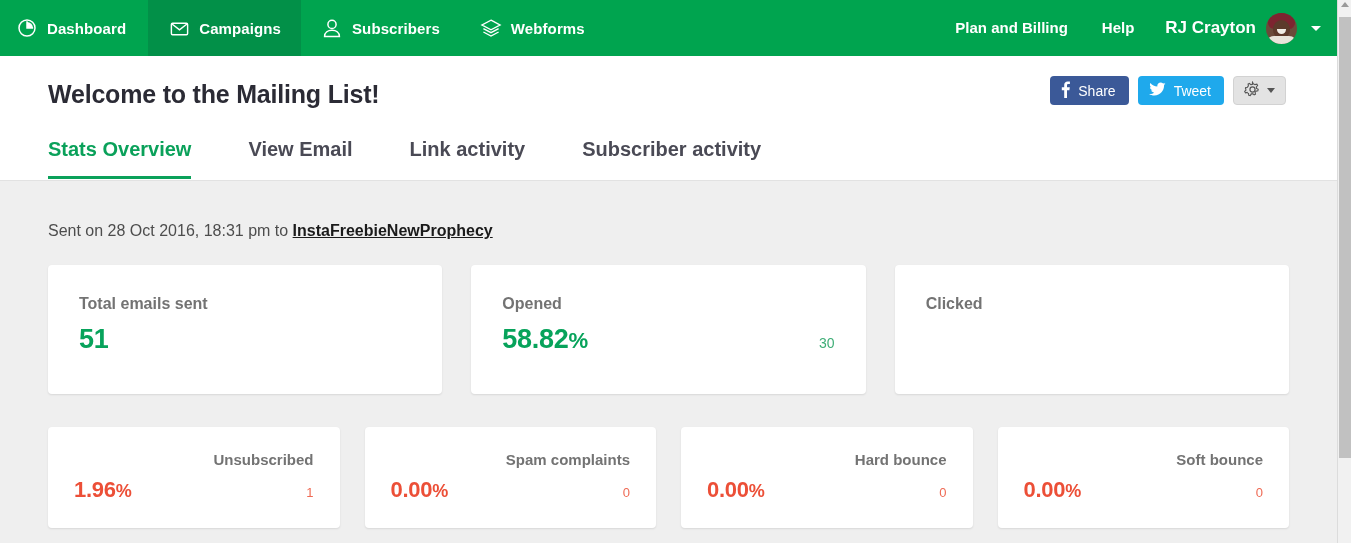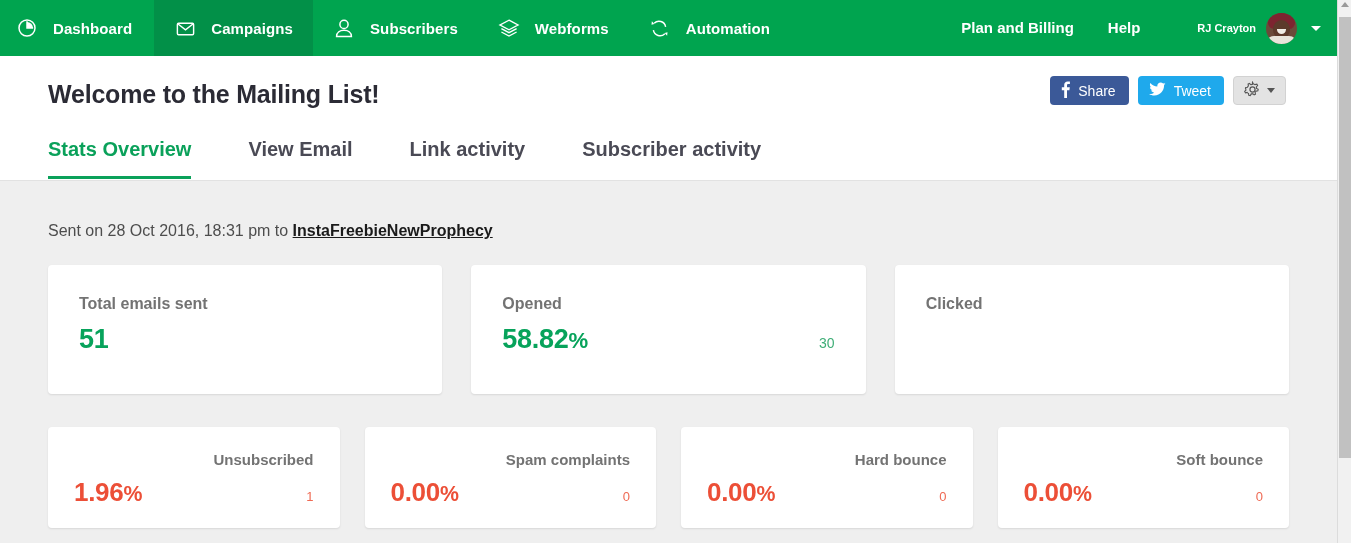--- a/index.html
+++ b/index.html
@@ -34,21 +34,21 @@
     height: 56px;
     background: #00a44f;
     display: flex;
     align-items: stretch;
     position: relative;
   }
   .nav-left { display: flex; align-items: stretch; }
   .nav-item {
     display: flex;
     align-items: center;
-    gap: 15px;
+    gap: 9px;
     padding: 0 20px;
     color: #ffffff;
     font-size: 15px;
     font-weight: bold;
     letter-spacing: .1px;
     cursor: pointer;
     white-space: nowrap;
   }
   .nav-item.first { padding-left: 16px; padding-right: 22px; }
   .nav-item.active { background: #029048; }
@@ -73,24 +73,23 @@
   }
   .nav-user {
     display: flex;
     align-items: center;
     gap: 10px;
     padding: 0 6px 0 14px;
     cursor: pointer;
   }
   .nav-user-name {
     color: #ffffff;
-    font-size: 11px;
+    font-size: 17px;
     font-weight: bold;
     white-space: nowrap;
-    margin-left: 26px;
   }
   .avatar {
     width: 31px; height: 31px;
     border-radius: 50%;
     overflow: hidden;
     position: relative;
     background: #6b4a3a;
     flex: none;
   }
   .avatar .hair {
@@ -251,21 +250,21 @@
     margin-top: 13px;
   }
   .card.small .card-value-row { margin-top: 11px; }
 
   .card-value {
     font-size: 27px;
     font-weight: bold;
     letter-spacing: -.3px;
     line-height: 1;
   }
-  .card.small .card-value { font-size: 26px; text-align: center; }
+  .card.small .card-value { font-size: 22px; text-align: center; }
   .card-value .pct {
     font-size: .82em;
     font-weight: bold;
   }
   .card-count {
     font-size: 14px;
     line-height: 1;
   }
   .card.small .card-count { font-size: 13px; }
 
@@ -347,31 +346,20 @@
           <span class="nav-icon">
             <svg width="22" height="20" viewBox="0 0 22 20" fill="none">
               <path d="M11 2.2 L20 7 L11 11.8 L2 7 Z" stroke="#ffffff" stroke-width="1.4" fill="none"></path>
               <path d="M3.4 10.6 L11 14.6 L18.6 10.6" stroke="#ffffff" stroke-width="1.4" fill="none"></path>
               <path d="M3.4 14 L11 18 L18.6 14" stroke="#ffffff" stroke-width="1.4" fill="none"></path>
             </svg>
           </span>
           <span>Webforms</span>
         </div>
 
-        <div class="nav-item">
-          <span class="nav-icon">
-            <svg width="21" height="21" viewBox="0 0 22 22" fill="none">
-              <path d="M17.4 9.2 A7 7 0 0 0 5.4 5.6" stroke="#ffffff" stroke-width="1.5" fill="none"></path>
-              <path d="M4.6 12.8 A7 7 0 0 0 16.6 16.4" stroke="#ffffff" stroke-width="1.5" fill="none"></path>
-              <path d="M3.0 3.4 L5.6 6.2 L2.6 7.0 Z" fill="#ffffff"></path>
-              <path d="M19.0 18.6 L16.4 15.8 L19.4 15.0 Z" fill="#ffffff"></path>
-            </svg>
-          </span>
-          <span>Automation</span>
-        </div>
       </div>
 
       <div class="nav-right">
         <div class="nav-link">Plan and Billing</div>
         <div class="nav-link">Help</div>
         <div class="nav-user">
           <span class="nav-user-name">RJ Crayton</span>
           <span class="avatar">
             <span class="hair"></span>
               <span class="face"></span>

